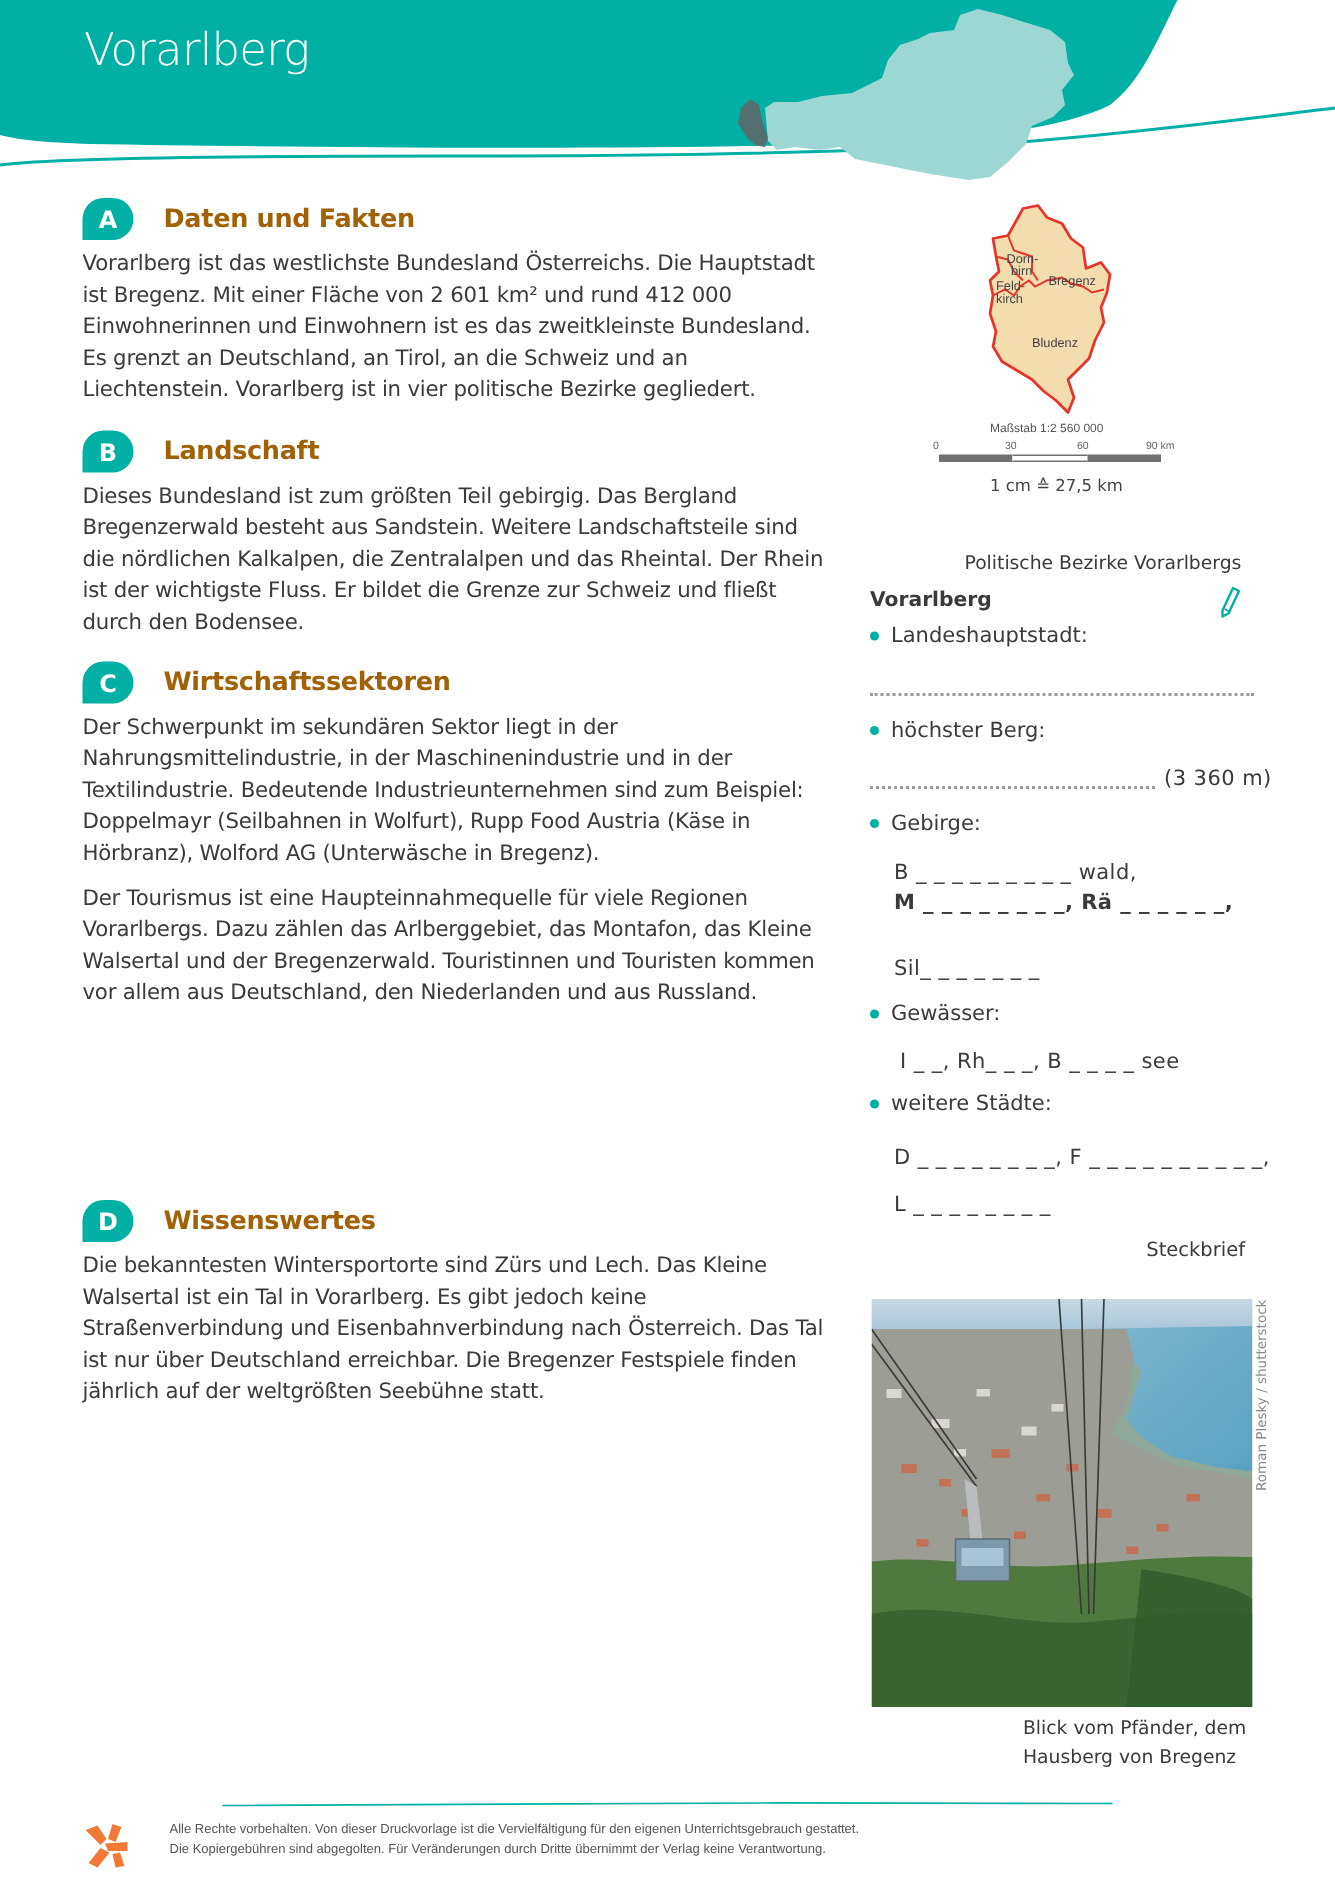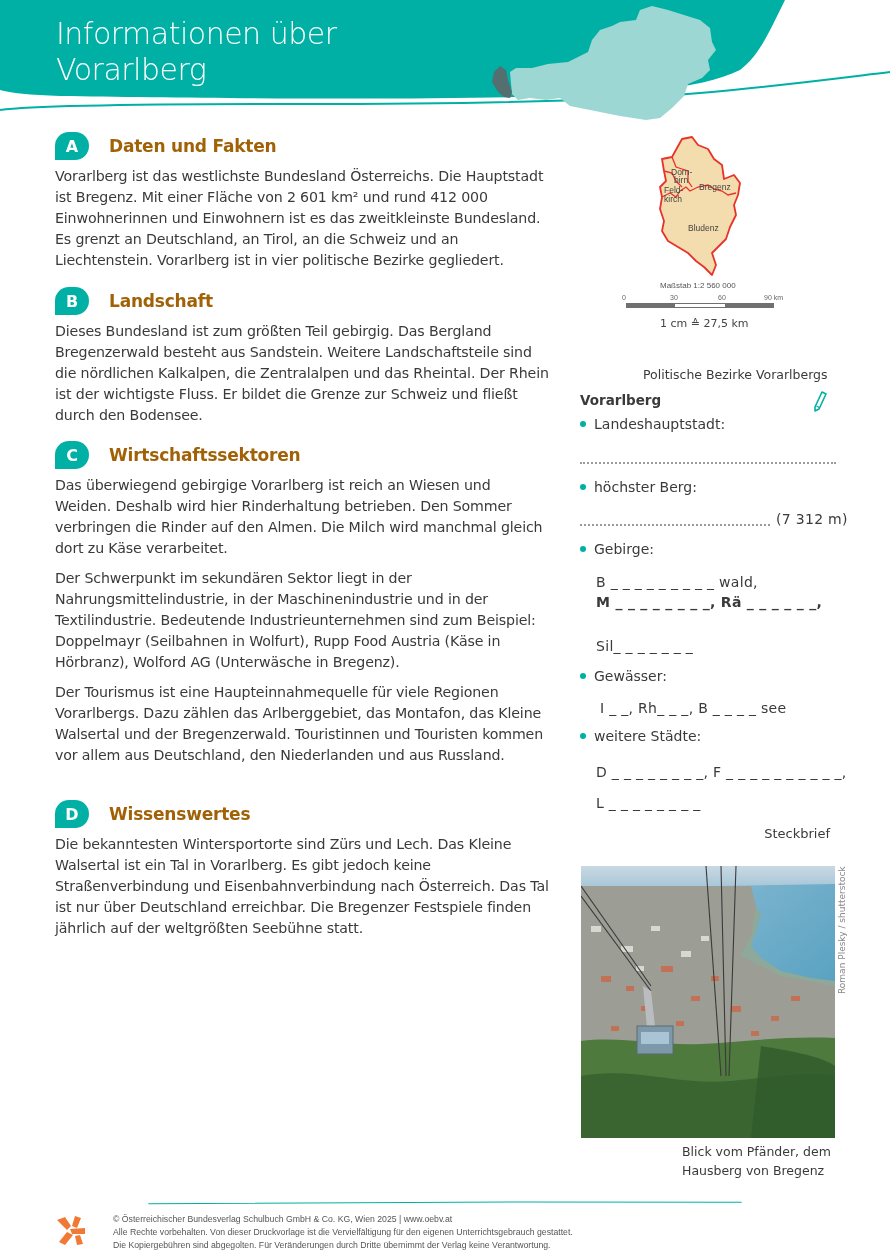--- a/index.html
+++ b/index.html
@@ -56,21 +56,20 @@
   <svg width="890" height="130" viewBox="0 0 890 130">
     <path d="M0,0 L785,0 C770,30 760,55 740,70 C700,90 620,95 520,97 C380,100 180,98 60,96 C30,95 10,93 0,90 Z" fill="#00b0a5"></path>
     <path d="M0,110 C30,106 120,104 300,104 C480,104 620,100 700,93 C780,86 840,78 890,72" fill="none" stroke="#00b0a5" stroke-width="2"></path>
 
     <g>
       <path d="M510,72 L516,68 L532,68 L548,64 L568,62 L580,56 L588,52 L592,40 L600,30 L612,26 L620,22 L636,20 L640,10 L652,6 L668,10 L700,20 L710,28 L712,42 L716,50 L708,60 L710,70 L702,78 L688,84 L684,96 L672,108 L660,118 L646,120 L620,116 L600,112 L570,106 L560,98 L546,100 L530,98 L518,100 L512,94 Z" fill="#9dd7d3"></path>
       <path d="M494,72 L500,66 L506,70 L508,80 L512,92 L510,98 L504,97 L498,92 L492,82 Z" fill="#546f70"></path>
     </g>
   </svg>
   <div class="title">
-    <span>Informationen über</span>
     <span>Vorarlberg</span>
   </div>
 </div>
 
 <div class="section" style="top:132px;">
   <div class="sec-head">
     <div class="badge">A</div>
     <div class="sec-title">Daten und Fakten</div>
   </div>
   <p class="para">Vorarlberg ist das westlichste Bundesland Österreichs. Die Hauptstadt ist Bregenz. Mit einer Fläche von 2 601 km² und rund 412 000 Einwohnerinnen und Einwohnern ist es das zweitkleinste Bundesland. Es grenzt an Deutschland, an Tirol, an die Schweiz und an Liechtenstein. Vorarlberg ist in vier politische Bezirke gegliedert.</p>
@@ -82,21 +81,20 @@
     <div class="sec-title">Landschaft</div>
   </div>
   <p class="para">Dieses Bundesland ist zum größten Teil gebirgig. Das Bergland Bregenzerwald besteht aus Sandstein. Weitere Landschaftsteile sind die nördlichen Kalkalpen, die Zentralalpen und das Rheintal. Der Rhein ist der wichtigste Fluss. Er bildet die Grenze zur Schweiz und  fließt durch den Bodensee.</p>
 </div>
 
 <div class="section" style="top:441px;">
   <div class="sec-head">
     <div class="badge">C</div>
     <div class="sec-title">Wirtschaftssektoren</div>
   </div>
-  <p class="para">Das überwiegend gebirgige Vorarlberg ist reich an Wiesen und Weiden. Deshalb wird hier Rinderhaltung betrieben. Den Sommer verbringen die Rinder auf den Almen. Die Milch wird manchmal gleich dort zu Käse verarbeitet.</p>
   <p class="para">Der Schwerpunkt im sekundären Sektor liegt in der Nahrungsmittelindustrie, in der Maschinenindustrie und in der Textilindustrie. Bedeutende Industrieunternehmen sind zum Beispiel: Doppelmayr (Seilbahnen in Wolfurt), Rupp Food Austria (Käse in Hörbranz), Wolford AG (Unterwäsche in Bregenz).</p>
   <p class="para">Der Tourismus ist eine Haupteinnahmequelle für viele Regionen Vorarlbergs. Dazu zählen das Arlberggebiet, das Montafon, das Kleine Walsertal und der Bregenzerwald. Touristinnen und Touristen kommen vor allem aus Deutschland, den Niederlanden und aus Russland.</p>
 </div>
 
 <div class="section" style="top:800px;">
   <div class="sec-head">
     <div class="badge">D</div>
     <div class="sec-title">Wissenswertes</div>
   </div>
   <p class="para">Die bekanntesten Wintersportorte sind Zürs und Lech. Das Kleine Walsertal ist ein Tal in Vorarlberg. Es gibt jedoch keine Straßenverbindung und Eisenbahnverbindung nach Österreich. Das Tal ist nur über Deutschland erreichbar. Die Bregenzer Festspiele finden jährlich auf der weltgrößten Seebühne statt.</p>
@@ -145,21 +143,21 @@
     <span class="dot"></span>
     <span>Landeshauptstadt:</span>
   </div>
   <div class="dotted" style="top:72px; width:256px;"></div>
 
   <div class="sb-item" style="top:89px;">
     <span class="dot"></span>
     <span>höchster Berg:</span>
   </div>
   <div class="dotted" style="top:134px; width:190px;"></div>
-  <div class="sb-line" style="left:196px; top:121px;">(7 312 m)</div>
+  <div class="sb-line" style="left:196px; top:121px;">(3 360 m)</div>
 
   <div class="sb-item" style="top:151px;">
     <span class="dot"></span>
     <span>Gebirge:</span>
   </div>
   <div class="sb-line" style="top:184px;">B _ _ _ _ _ _ _ _ _ wald,</div>
   <div class="sb-line" style="top:204px;font-weight:bold;">M _ _ _ _ _ _ _ _, Rä _ _ _ _ _ _,</div>
   <div class="sb-line" style="top:248px;">Sil_ _ _ _ _ _ _</div>
 
   <div class="sb-item" style="top:278px;">
@@ -243,16 +241,15 @@
 <svg class="footer-logo" viewBox="0 0 34 32">
   <g fill="#f07a35">
     <path d="M2,6 L10,3 L16,12 L12,16 Z"></path>
     <path d="M20,2 L26,4 L22,14 L17,12 Z"></path>
     <path d="M15,15 L30,14 L30,20 L17,20 Z"></path>
     <path d="M12,18 L18,21 L10,31 L4,28 Z"></path>
     <path d="M20,22 L25,21 L28,30 L22,31 Z"></path>
   </g>
 </svg>
 <div class="footer-text">
-  <div>© Österreichischer Bundesverlag Schulbuch GmbH &amp; Co. KG, Wien 2025 | www.oebv.at</div>
   <div>Alle Rechte vorbehalten. Von dieser Druckvorlage ist die Vervielfältigung für den eigenen Unterrichtsgebrauch gestattet.</div>
   <div>Die Kopiergebühren sind abgegolten. Für Veränderungen durch Dritte übernimmt der Verlag keine Verantwortung.</div>
 </div>
 
 </body></html>

